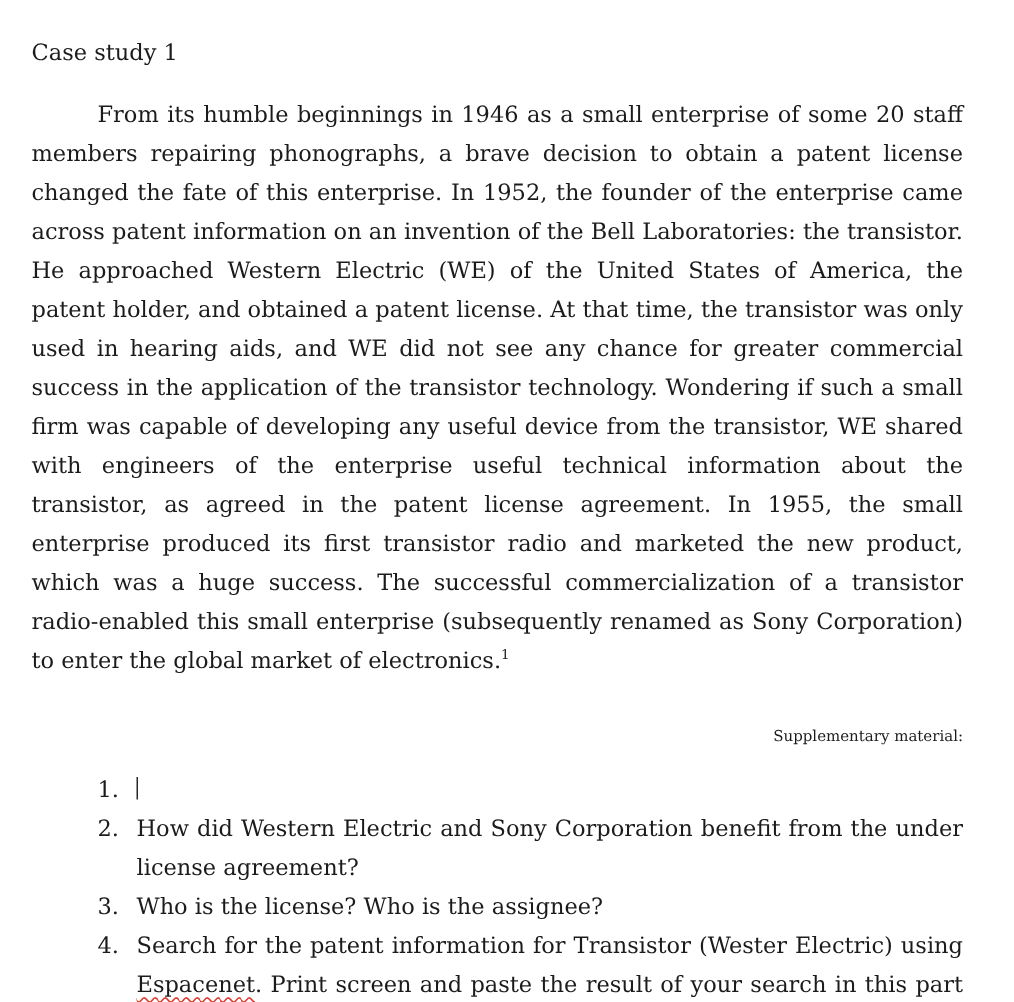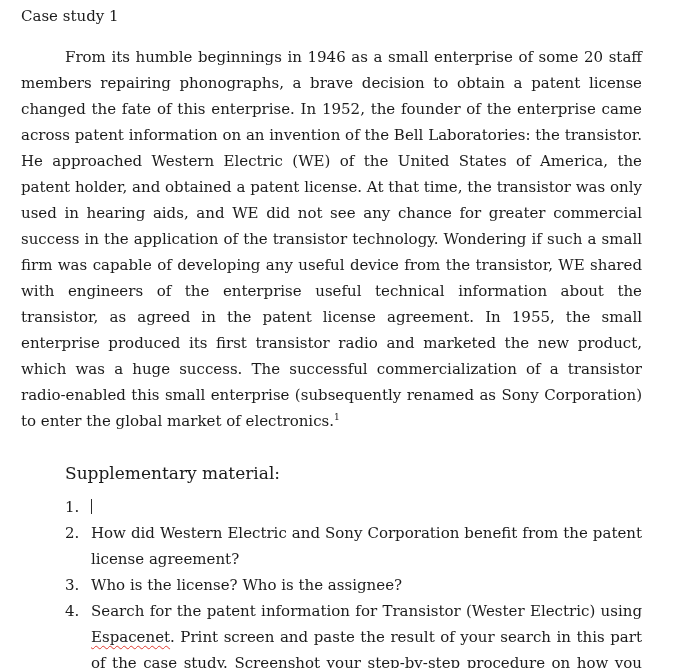--- a/index.html
+++ b/index.html
@@ -11,42 +11,43 @@
     width: 676px;
     height: 668px;
     overflow: hidden;
     font-family: "DejaVu Serif", "Liberation Serif", serif;
     color: #1b1b1b;
   }
   .page {
     box-sizing: border-box;
     width: 676px;
     height: 668px;
-    padding: 3px 34px 0 21px;
+    padding: 22px 34px 0 21px;
   }
   .doc-title {
     font-size: 15px;
     line-height: 26px;
   }
   .body-paragraph {
     margin: 15px 0 12px 0;
     font-size: 15px;
     line-height: 26px;
     text-align: justify;
     text-indent: 44px;
   }
   .footnote-sup {
     font-size: 9px;
     vertical-align: super;
     line-height: 0;
   }
   .supp-heading {
     margin: 26px 0 0 44px;
-    font-size: 17px;
+    font-size: 10px;
     line-height: 26px;
+    text-align: right;
   }
   .questions {
     margin: 8px 0 0 44px;
   }
   .q-item {
     display: flex;
     font-size: 15px;
     line-height: 26px;
   }
   .q-num {
@@ -86,21 +87,21 @@
 
   <div class="questions">
 
     <div class="q-item">
       <span class="q-num">1.</span>
       <span class="q-text"><span class="caret"></span></span>
     </div>
 
     <div class="q-item">
       <span class="q-num">2.</span>
-      <span class="q-text">How did Western Electric and Sony Corporation benefit from the patent license agreement?</span>
+      <span class="q-text">How did Western Electric and Sony Corporation benefit from the under license agreement?</span>
     </div>
 
     <div class="q-item">
       <span class="q-num">3.</span>
       <span class="q-text">Who is the license? Who is the assignee?</span>
     </div>
 
     <div class="q-item">
       <span class="q-num">4.</span>
       <span class="q-text"><span>Search for the patent information for Transistor (Wester Electric) using </span><span class="misspelled">Espacenet</span><span>. Print screen and paste the result of your search in this part of the case study. Screenshot your step-by-step procedure on how you arrive with the patent information webpage of Transistor under </span></span>

